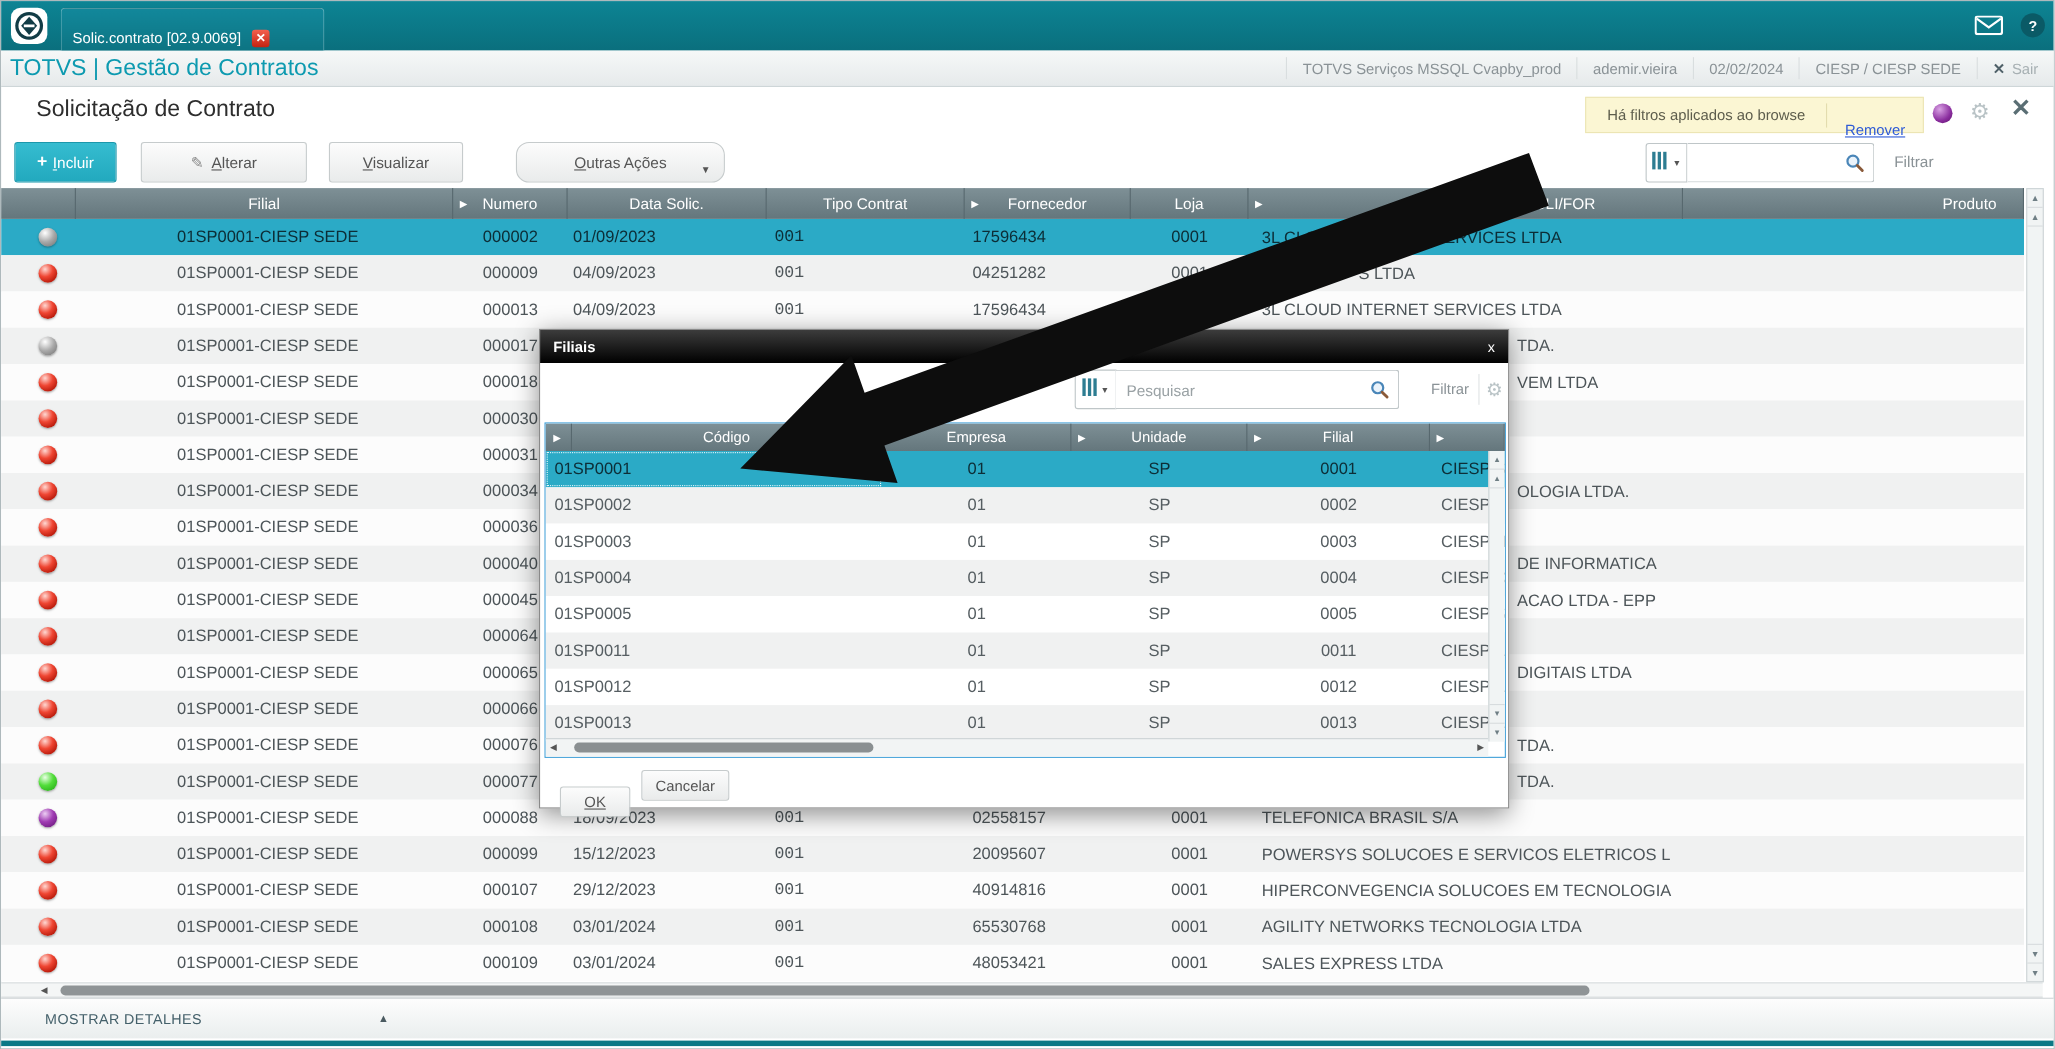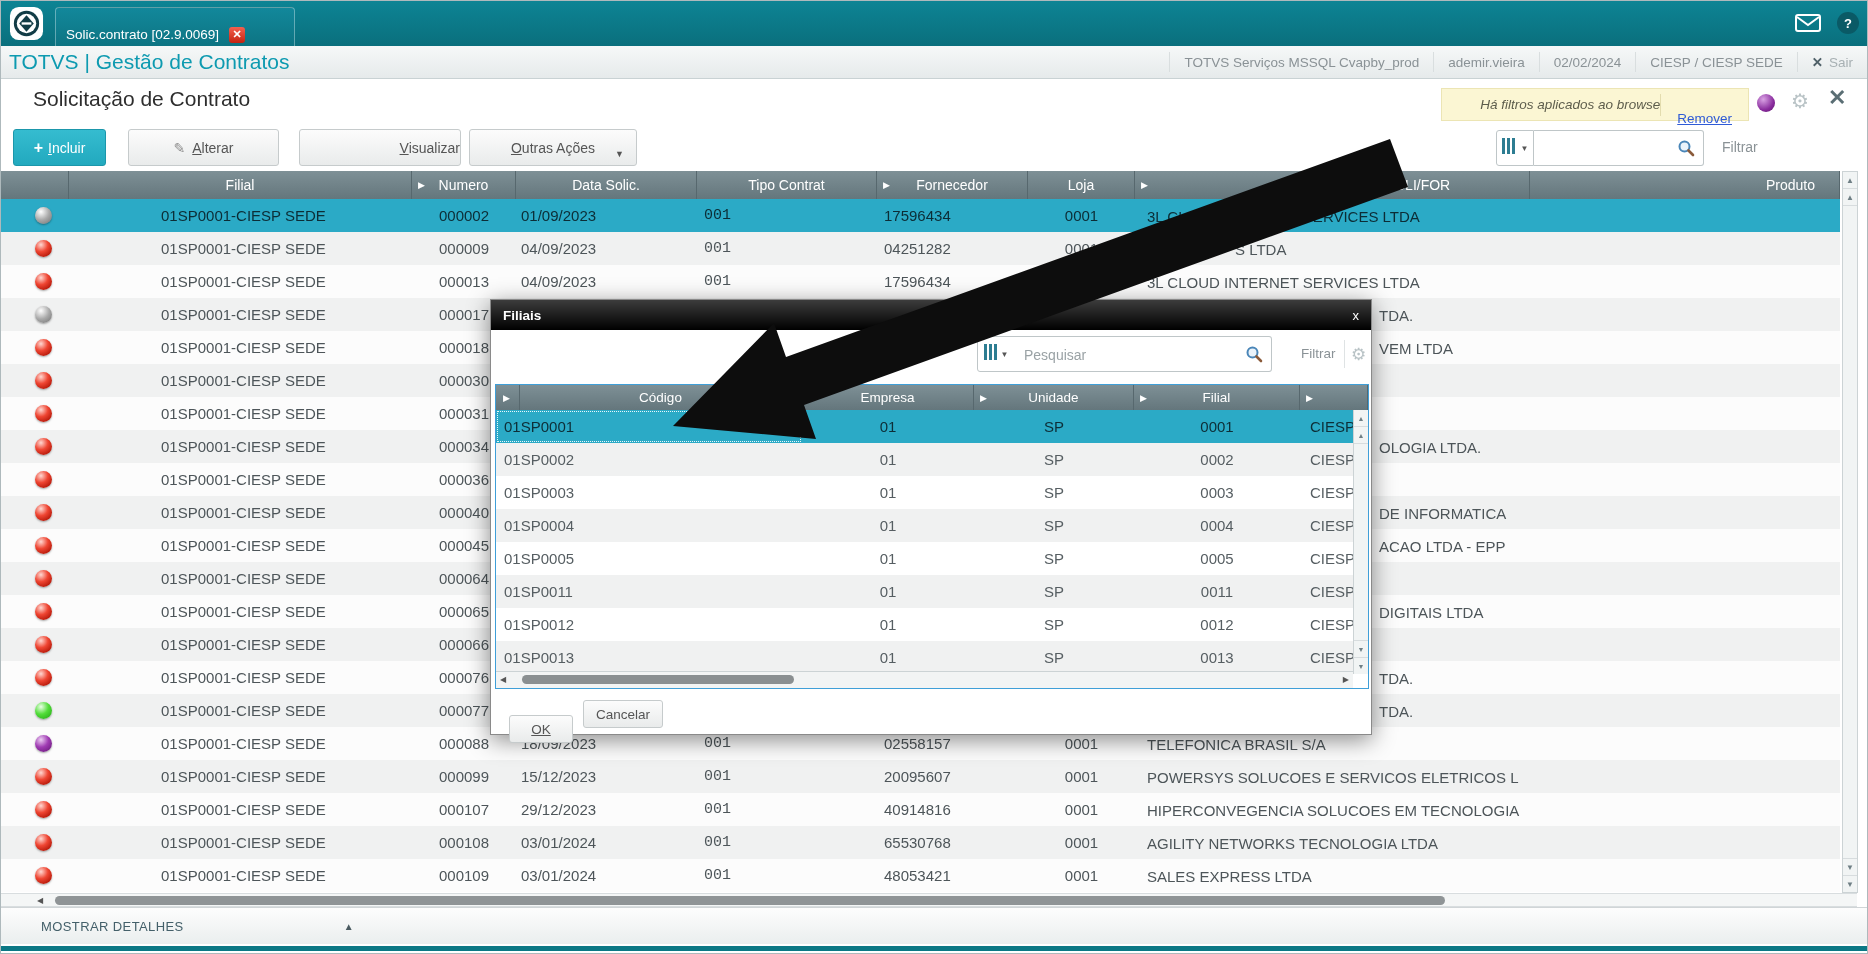--- a/index.html
+++ b/index.html
@@ -23,35 +23,35 @@
   .app-title{color:#0d9ab0;font-size:21px;padding-left:8px;flex:0 0 auto;}
   .appbar-right{margin-left:auto;display:flex;align-items:center;height:100%;}
   .appbar-item{color:#8a9296;font-size:13.5px;padding:0 14px;border-left:1px solid #d9dedf;height:20px;
                display:flex;align-items:center;white-space:nowrap;}
   .sair-x{color:#4f6068;font-weight:bold;margin-right:6px;}
   .sair-t{color:#a7b0b3;}
   
   .page-title{position:absolute;left:32px;top:86px;font-size:21px;color:#2e2e2e;}
   .notice{position:absolute;left:1440px;top:87px;width:308px;height:33px;background:#fbf6d3;border:1px solid #ece5b4;
           box-sizing:border-box;display:flex;align-items:center;font-size:13.5px;color:#5d5d4c;}
-  .notice-text{flex:1;text-align:right;font-style:italic;}
+  .notice-text{flex:1;text-align:center;}
   .notice-sep{width:1px;height:22px;background:#e3dcae;}
   .remover{color:#2f5bd6;text-decoration:underline;padding:0 16px;cursor:pointer;margin-top:28px;}
   .noti-dot{position:absolute;left:1756px;top:93px;width:18px;height:18px;border-radius:50%;
             background:radial-gradient(circle at 35% 30%,#d9a2e4,#8a2d9e 60%,#5c1069);}
   .hdr-gear{position:absolute;left:1790px;top:88px;font-size:20px;color:#b9c3c6;cursor:pointer;}
   .hdr-close{position:absolute;left:1827px;top:84px;font-size:22px;color:#5a6e74;font-weight:bold;cursor:pointer;}
   
   .btn{position:absolute;top:128px;height:37px;box-sizing:border-box;border-radius:3px;cursor:pointer;
        display:flex;align-items:center;justify-content:center;font-size:14px;}
   .btn-primary{left:12px;width:93px;background:linear-gradient(#35bcd0,#22a9be);color:#fff;border:1px solid #1b97ab;}
   .btn-plain{background:linear-gradient(#fcfcfc,#e9ebeb);border:1px solid #c6cbcc;color:#555;}
   .btn-alterar{left:127px;width:151px;}
-  .btn-visualizar{left:298px;width:162px;justify-content:flex-end;}
-  .btn-outras{left:468px;width:168px;}
+  .btn-visualizar{left:298px;width:122px;}
+  .btn-outras{left:468px;width:190px;border-radius:12px;}
   .ul{display:block;}
   .ul::first-letter{text-decoration:underline;}
   .plus{font-weight:bold;font-size:16px;margin-right:5px;}
   .pencil{color:#8a8a8a;margin-right:7px;font-size:14px;}
   .dd-arrow{position:absolute;right:12px;bottom:6px;font-size:9px;color:#555;}
   
   .cols-btn{position:absolute;left:1495px;top:129px;width:38px;height:36px;box-sizing:border-box;background:#fff;
             border:1px solid #bfc6c8;border-radius:3px 0 0 3px;display:flex;align-items:center;justify-content:center;gap:2px;cursor:pointer;}
   .bars span{display:inline-block;width:3px;height:16px;background:#2d7d92;margin-right:2px;}
   .tiny-dd{font-size:8px;color:#555;margin-left:2px;}

